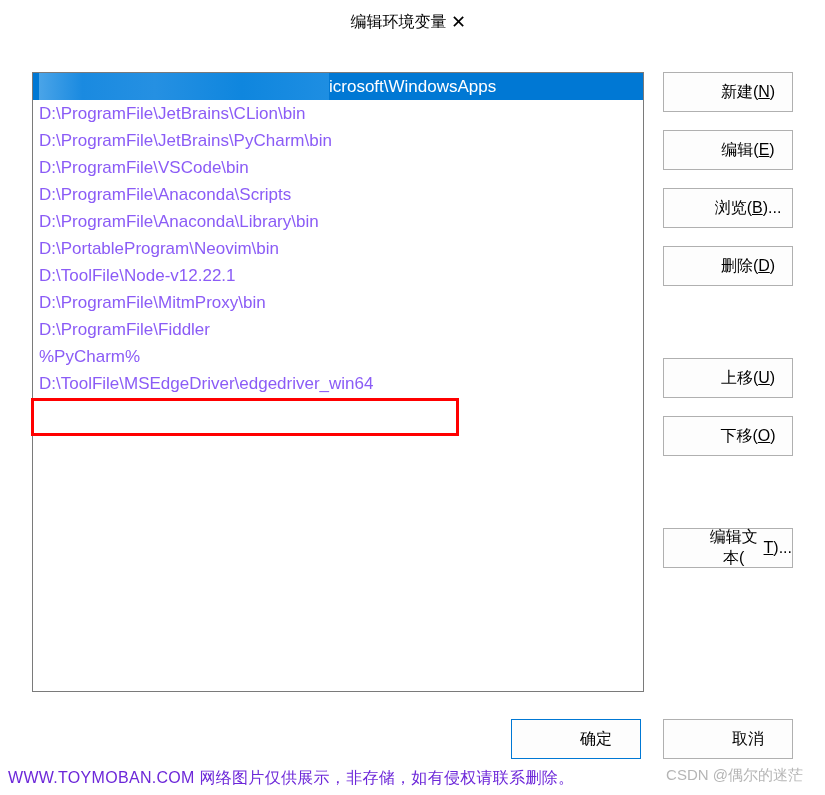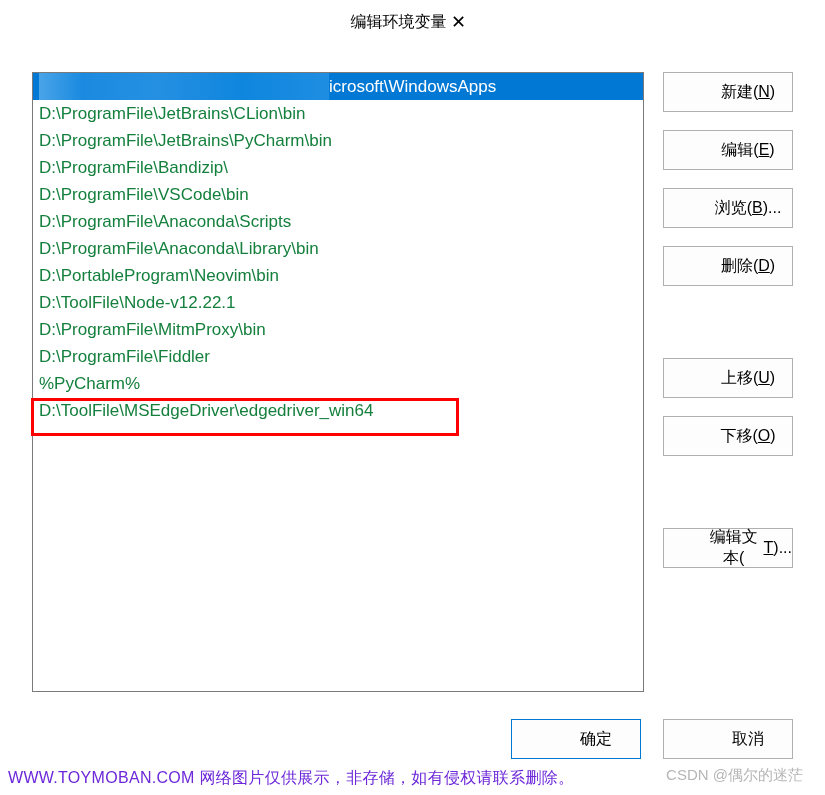--- a/index.html
+++ b/index.html
@@ -57,21 +57,21 @@
       width: 612px;
       height: 620px;
       border: 1px solid #7a7a7a;
       background: #ffffff;
     }
     .list-item {
       height: 27px;
       line-height: 27px;
       padding: 0 6px;
       font-size: 17px;
-      color: #15803d;
+      color: #8b5cf6;
       white-space: nowrap;
       overflow: hidden;
       cursor: default;
     }
     .list-item.selected {
       background: #0078d4;
       color: #ffffff;
     }
     .list-item.selected .blur-box {
       display: inline-block;
@@ -152,21 +152,20 @@
     <span class="close-icon">✕</span>
   </div>
 
   <div class="content-area">
 
     <div class="list-container">
 
       <div class="list-item selected"><span class="blur-box"></span><span>icrosoft\WindowsApps</span></div>
         <div class="list-item">D:\ProgramFile\JetBrains\CLion\bin</div>
         <div class="list-item">D:\ProgramFile\JetBrains\PyCharm\bin</div>
-        <div class="list-item">D:\ProgramFile\Bandizip\</div>
         <div class="list-item">D:\ProgramFile\VSCode\bin</div>
         <div class="list-item">D:\ProgramFile\Anaconda\Scripts</div>
         <div class="list-item">D:\ProgramFile\Anaconda\Library\bin</div>
         <div class="list-item">D:\PortableProgram\Neovim\bin</div>
         <div class="list-item">D:\ToolFile\Node-v12.22.1</div>
         <div class="list-item">D:\ProgramFile\MitmProxy\bin</div>
         <div class="list-item">D:\ProgramFile\Fiddler</div>
         <div class="list-item">%PyCharm%</div>
         <div class="list-item">D:\ToolFile\MSEdgeDriver\edgedriver_win64</div>
         <div class="highlight-box"></div>

